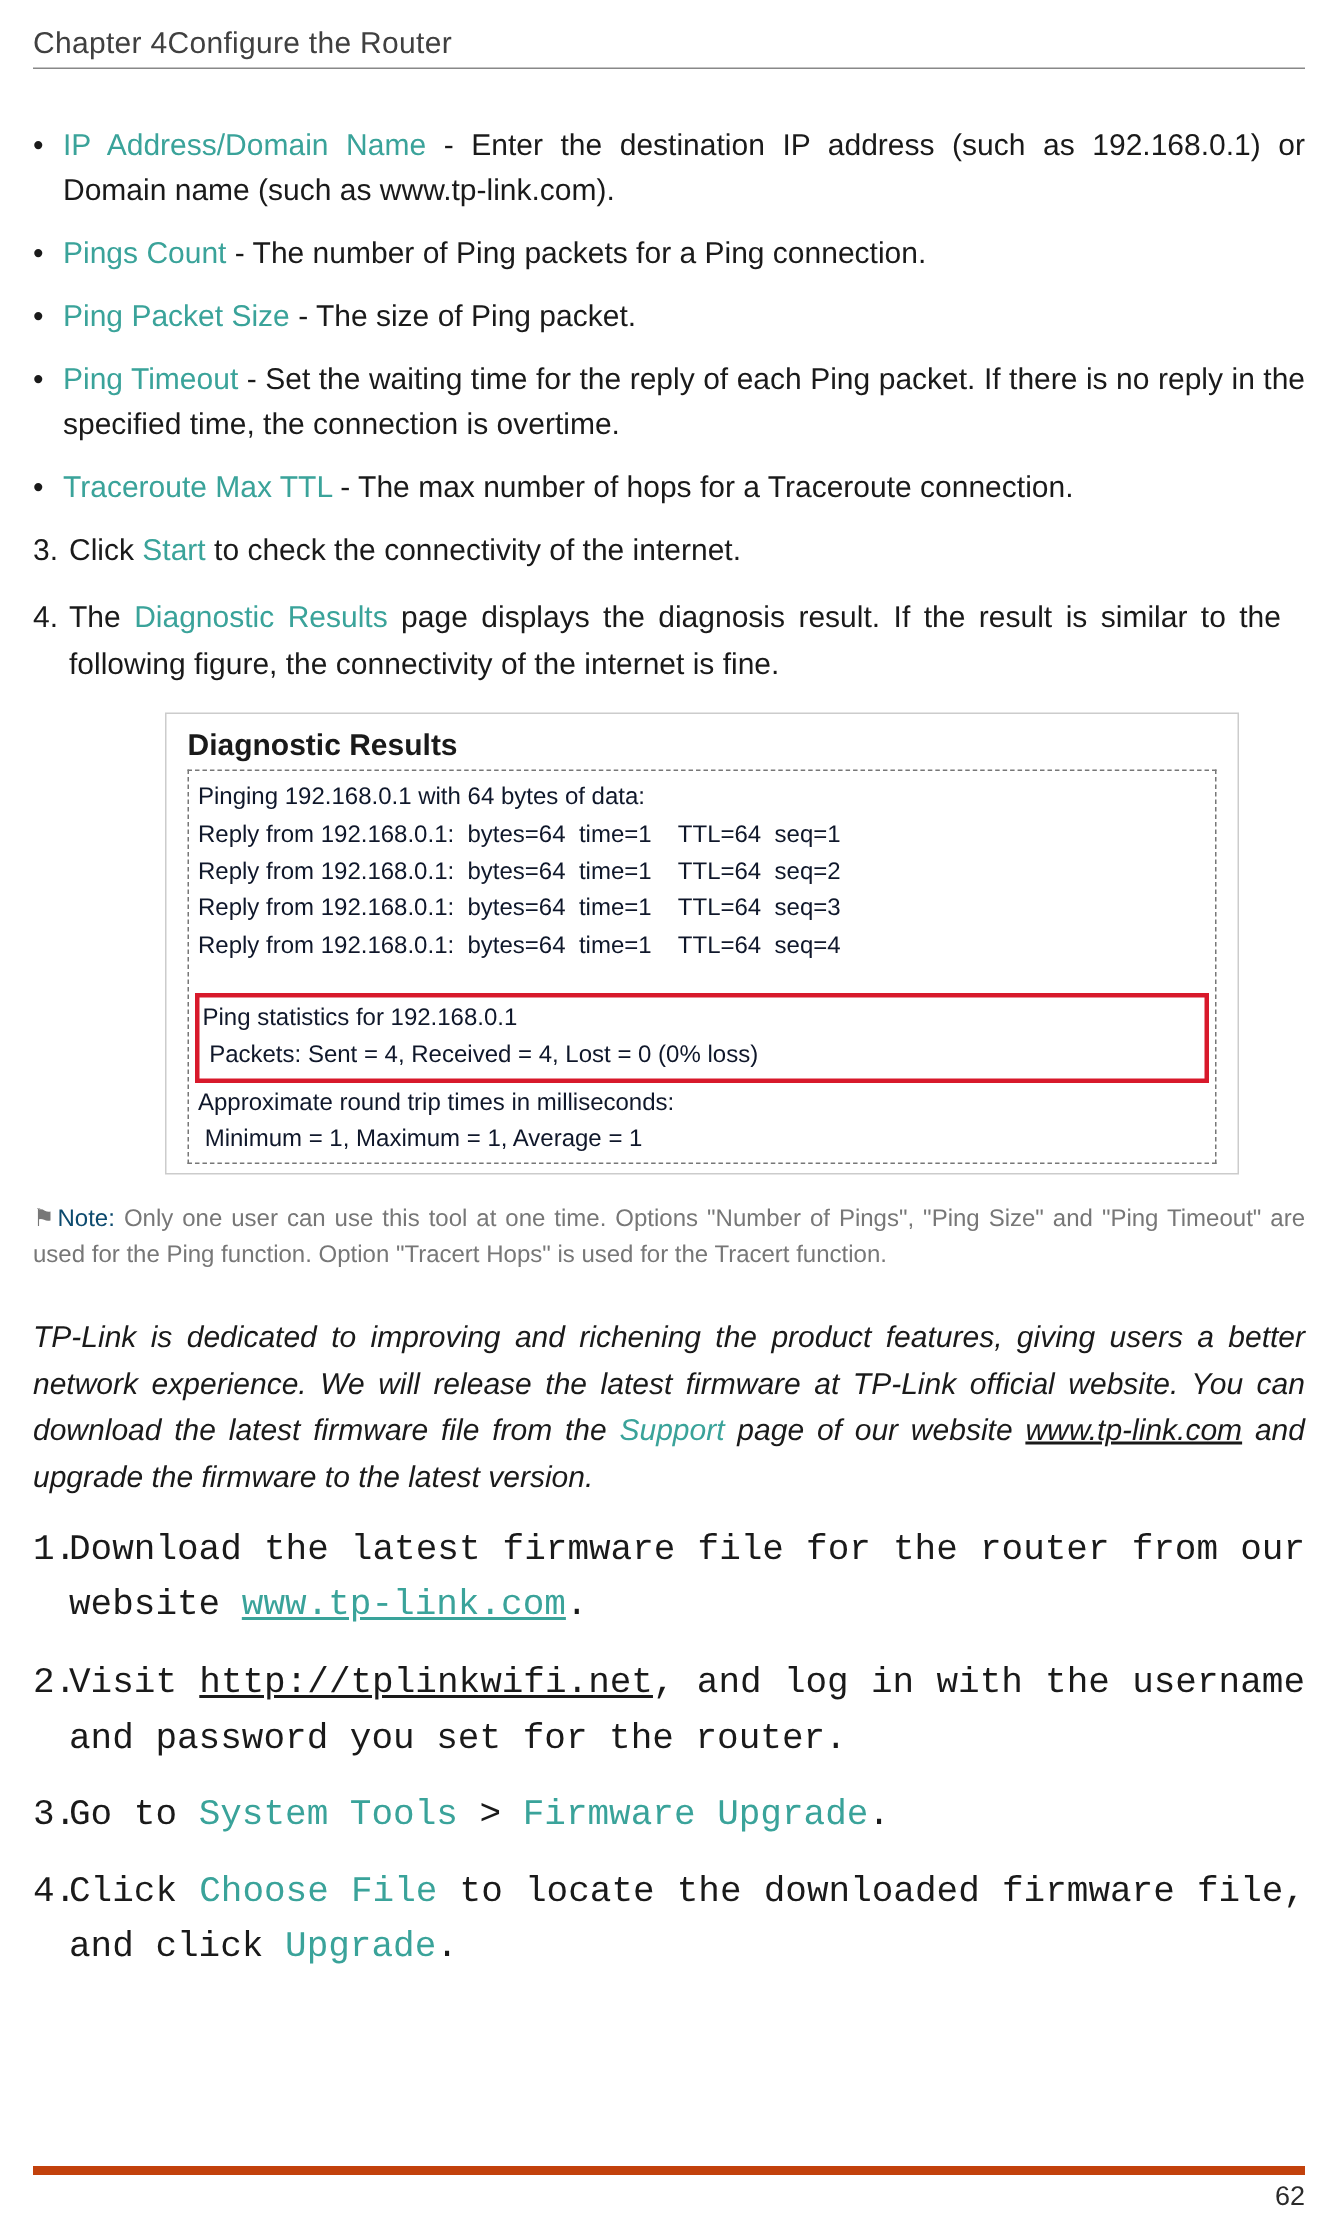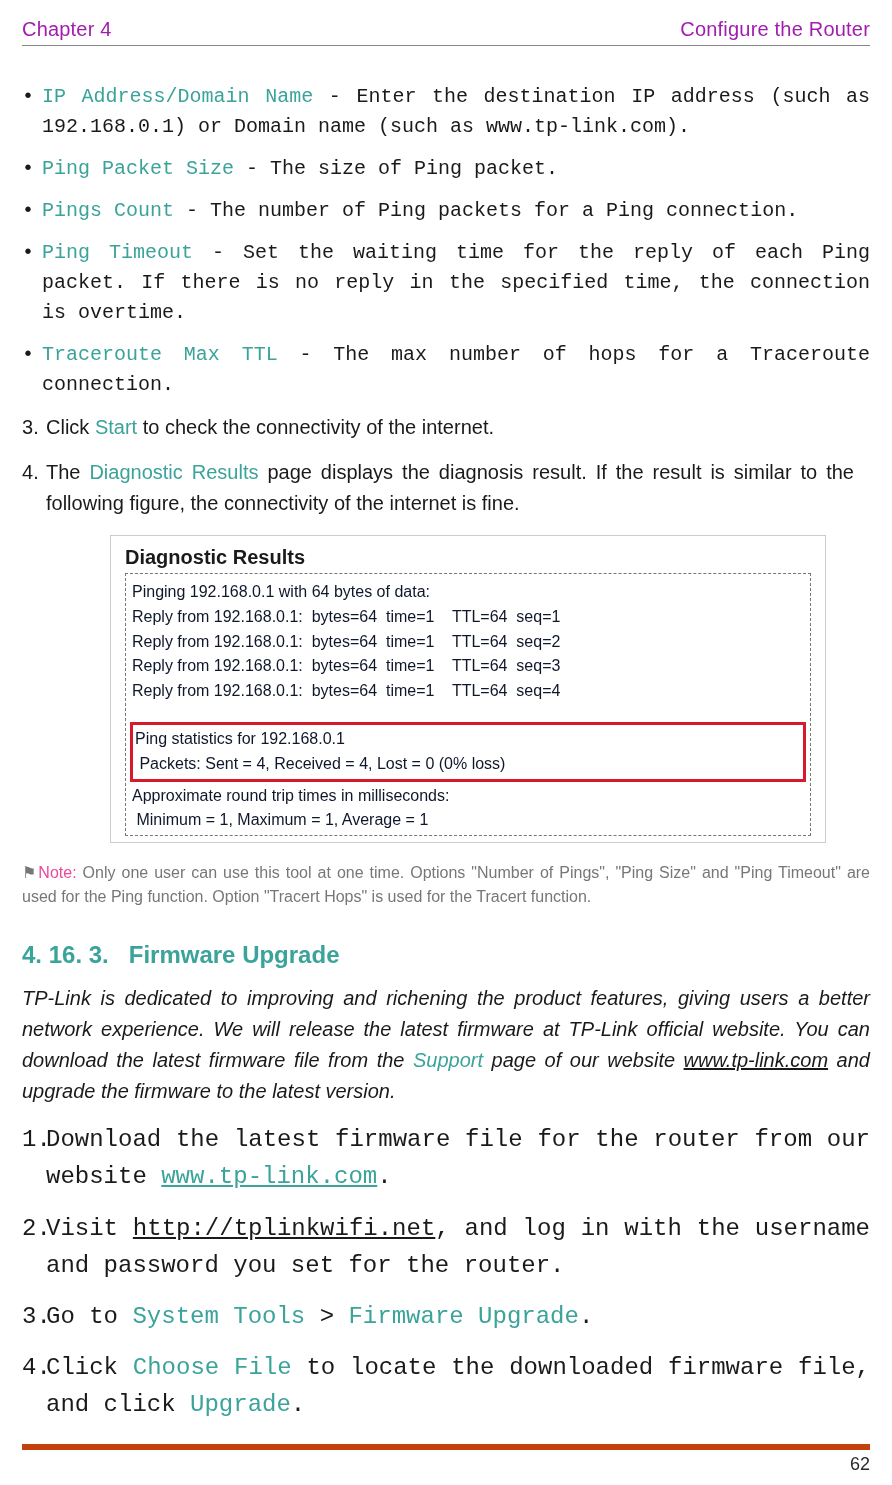--- a/index.html
+++ b/index.html
@@ -13,44 +13,43 @@
   }
   .page {
     width: 892px;
     min-height: 1485px;
     padding: 18px 22px 0 22px;
     box-sizing: border-box;
     position: relative;
   }
   .topbar {
     display: flex;
-    justify-content: space-between;
-    font-size: 20px;
-    color: #a21caf;
+    justify-content: flex-start;
+    font-size: 20px;
+    color: #404040;
     margin-bottom: 4px;
     letter-spacing: 0.2px;
   }
   .hr {
     border: none;
     border-top: 1px solid #888;
     margin: 0 0 36px 0;
   }
   ul.bullets {
     list-style: none;
     padding: 0;
     margin: 0 0 8px 0;
   }
   ul.bullets > li {
     font-size: 20px;
     line-height: 1.5;
     text-align: justify;
     margin: 0 0 12px 0;
     padding-left: 20px;
     position: relative;
-    font-family: Liberation Mono, monospace;
   }
   ul.bullets > li::before {
     content: "•";
     position: absolute;
     left: 0;
     top: 0;
     color: #1a1a1a;
   }
   .term { color: #3aa39a; }
   .link { color: #3aa39a; text-decoration: underline; }
@@ -106,21 +105,21 @@
     color: #777;
     line-height: 1.5;
     margin: 10px 0 28px 0;
     text-align: justify;
   }
   .note-icon {
     color: #777;
     margin-right: 2px;
   }
   .note-label {
-    color: #ec4899;
+    color: #0c4a6e;
   }
   h2.section {
     color: #3aa39a;
     font-size: 24px;
     font-weight: 600;
     margin: 32px 0 14px 0;
   }
   p.body {
     font-size: 20px;
     line-height: 1.55;
@@ -172,24 +171,24 @@
     <span>Chapter 4</span>
     <span>Configure the Router</span>
   </div>
   <hr class="hr">
 
   <ul class="bullets">
     <li>
       <span class="term">IP Address/Domain Name</span><span> - Enter the destination IP address (such as 192.168.0.1) or Domain name (such as www.tp-link.com).</span>
     </li>
     <li>
+      <span class="term">Pings Count</span><span> - The number of Ping packets for a Ping connection.</span>
+    </li>
+    <li>
       <span class="term">Ping Packet Size</span><span> - The size of Ping packet.</span>
-    </li>
-    <li>
-      <span class="term">Pings Count</span><span> - The number of Ping packets for a Ping connection.</span>
     </li>
     <li>
       <span class="term">Ping Timeout</span><span> - Set the waiting time for the reply of each Ping packet. If there is no reply in the specified time, the connection is overtime.</span>
     </li>
     <li>
       <span class="term">Traceroute Max TTL</span><span> - The max number of hops for a Traceroute connection.</span>
     </li>
   </ul>
 
   <ol class="steps">
@@ -203,23 +202,20 @@
 
   <div class="diagbox">
     <div class="diag-title">Diagnostic Results</div>
     <div class="dashed-box"><div>Pinging 192.168.0.1 with 64 bytes of data:</div><div></div><div>Reply from 192.168.0.1:  bytes=64  time=1    TTL=64  seq=1</div><div>Reply from 192.168.0.1:  bytes=64  time=1    TTL=64  seq=2</div><div>Reply from 192.168.0.1:  bytes=64  time=1    TTL=64  seq=3</div><div>Reply from 192.168.0.1:  bytes=64  time=1    TTL=64  seq=4</div><div></div><div class="highlight-red"><div>Ping statistics for 192.168.0.1</div><div> Packets: Sent = 4, Received = 4, Lost = 0 (0% loss)</div></div><div>Approximate round trip times in milliseconds:</div><div> Minimum = 1, Maximum = 1, Average = 1</div></div>
   </div>
 
   <div class="note">
     <span class="note-icon">⚑</span><span class="note-label">Note:</span><span> Only one user can use this tool at one time. Options "Number of Pings", "Ping Size" and "Ping Timeout" are used for the Ping function. Option "Tracert Hops" is used for the Tracert function.</span>
   </div>
 
-  <h2 class="section">
-    <span>4. 16. 3.</span>&nbsp;&nbsp;&nbsp;<span>Firmware Upgrade</span>
-  </h2>
 
   <p class="body">
     <span>TP-Link is dedicated to improving and richening the product features, giving users a better network experience. We will release the latest firmware at TP-Link official website. You can download the latest firmware file from the </span><span class="term">Support</span><span> page of our website </span><span class="ulink">www.tp-link.com</span><span> and upgrade the firmware to the latest version.</span>
   </p>
 
   <ol class="steps2">
     <li>
       <span>Download the latest firmware file for the router from our website </span><span class="link">www.tp-link.com</span><span>.</span>
     </li>
     <li>

